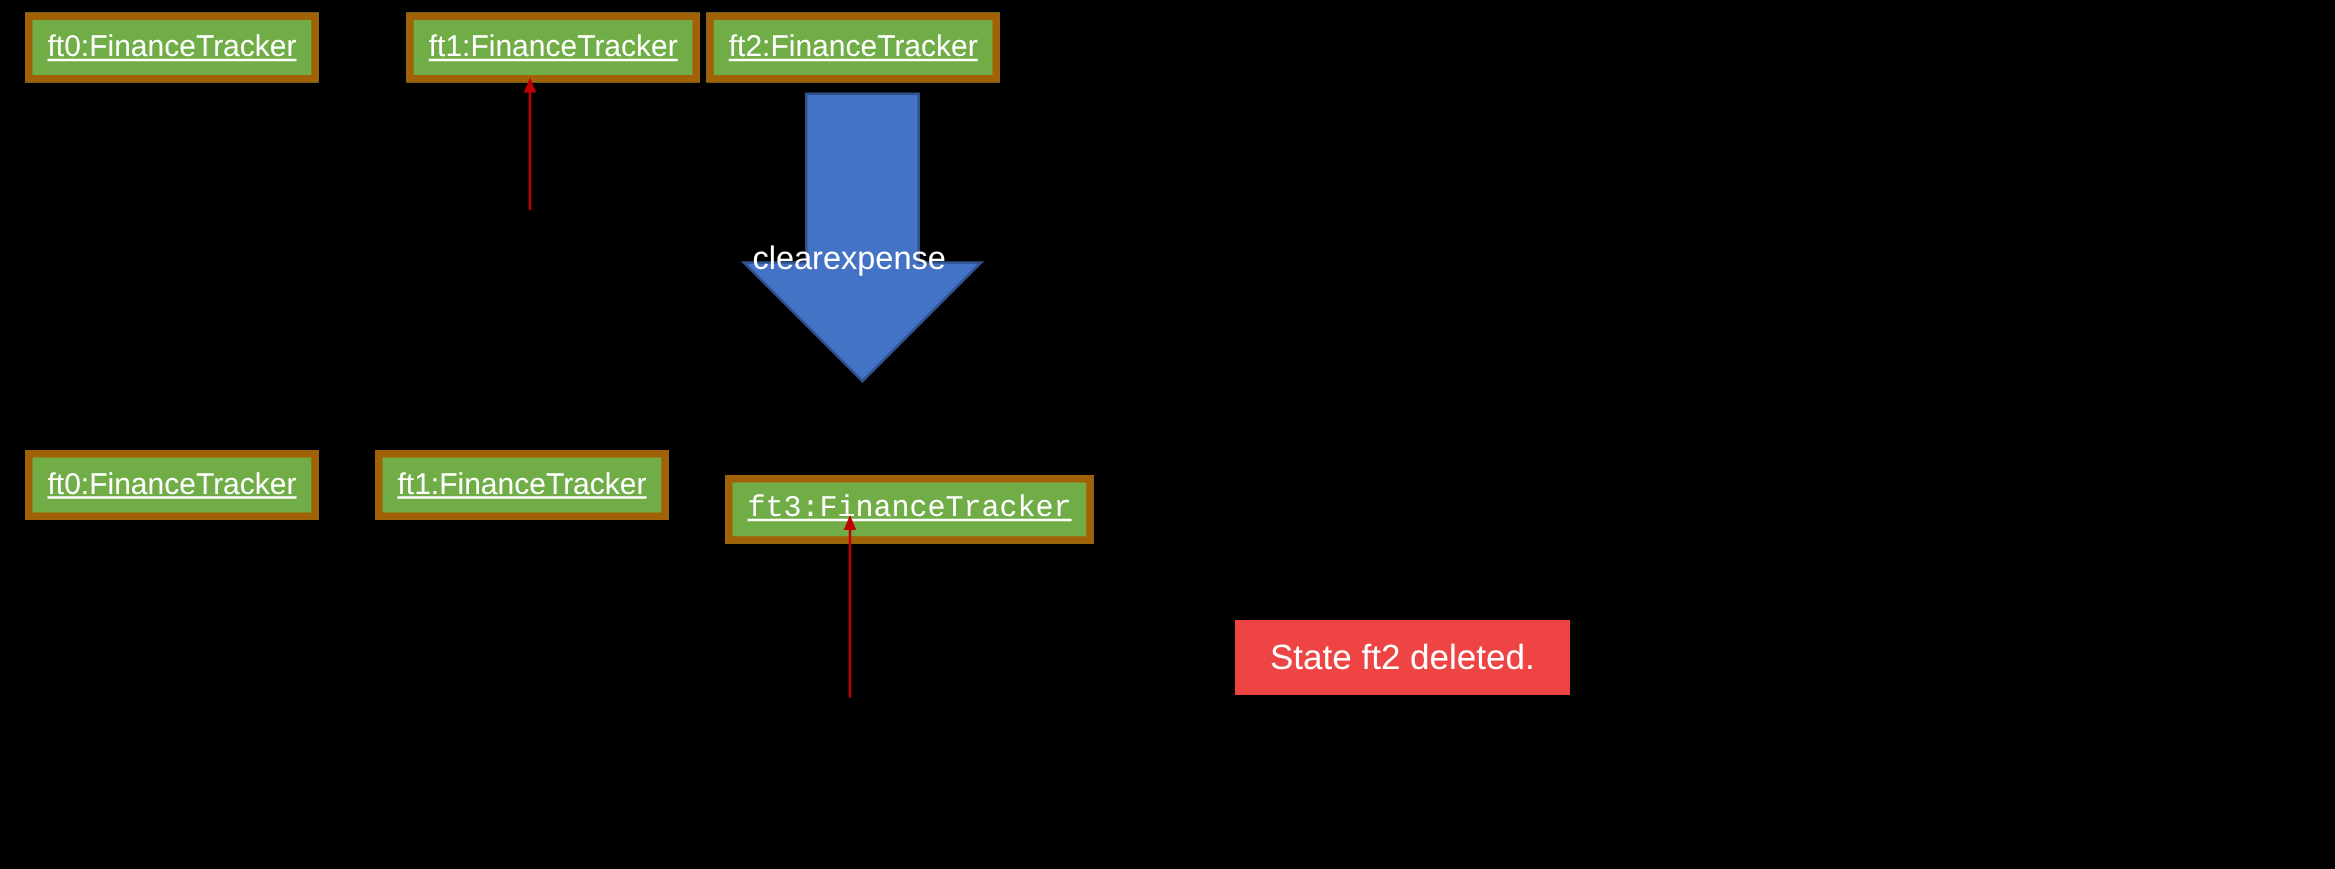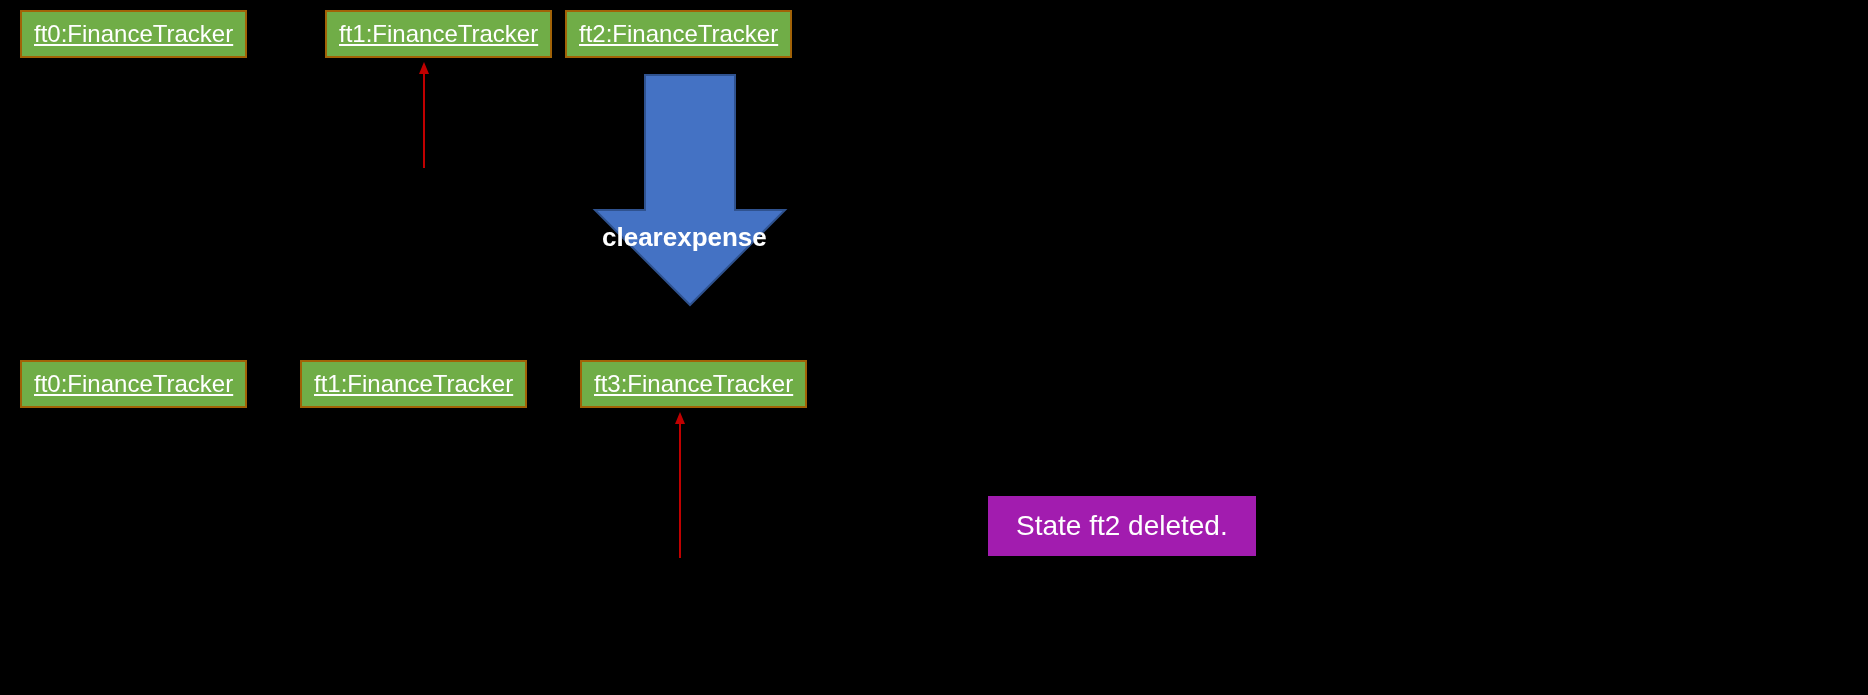--- a/index.html
+++ b/index.html
@@ -8,49 +8,48 @@
     width: 1868px;
     height: 695px;
     background: #000;
     font-family: Arial, Helvetica, sans-serif;
     position: relative;
     overflow: hidden;
   }
   .node {
     position: absolute;
     background: #70AD47;
-    border: 2px solid #a16207;
+    border: 6px solid #a16207;
     color: #fff;
     font-size: 24px;
     font-weight: 400;
     text-decoration: underline;
     padding: 8px 12px;
     box-sizing: border-box;
     white-space: nowrap;
   }
   .status-box {
     position: absolute;
-    background: #a21caf;
+    background: #ef4444;
     color: #fff;
     font-size: 28px;
     padding: 14px 28px;
     box-sizing: border-box;
     white-space: nowrap;
   }
   .big-arrow {
     position: absolute;
   }
   .big-arrow svg { display: block; }
   .arrow-label {
     position: absolute;
     color: #fff;
     font-size: 26px;
-    font-weight: 700;
+    font-weight: 400;
     white-space: nowrap;
-    margin-top: 31px;
   }
   .red-arrow {
     position: absolute;
     width: 2px;
     background: transparent;
   }
   .red-arrow svg { display: block; }
 </style>
 </head>
 <body>
@@ -73,21 +72,21 @@
     <polygon points="55,5 145,5 145,140 195,140 100,235 5,140 55,140" fill="#4472C4" stroke="#2F528F" stroke-width="2"></polygon>
   </svg>
 </div>
 
 <div class="arrow-label" style="left:602px; top:191px;">clearexpense</div>
 
 <div class="node" style="left:20px; top:360px;">ft0:FinanceTracker</div>
 
 <div class="node" style="left:300px; top:360px;">ft1:FinanceTracker</div>
 
-<div class="node" style="left:580px; top:360px;">ft3:FinanceTracker</div>
+<div class="node" style="left:580px; top:380px;font-family:Liberation Mono, monospace;">ft3:FinanceTracker</div>
 
 <div class="red-arrow" style="left:672px; top:410px;">
   <svg width="16" height="150">
     <line x1="8" y1="12" x2="8" y2="148" stroke="#C00000" stroke-width="2"></line>
     <polygon points="8,2 3,14 13,14" fill="#C00000"></polygon>
   </svg>
 </div>
 
 <div class="status-box" style="left:988px; top:496px;">State ft2 deleted.</div>
 

